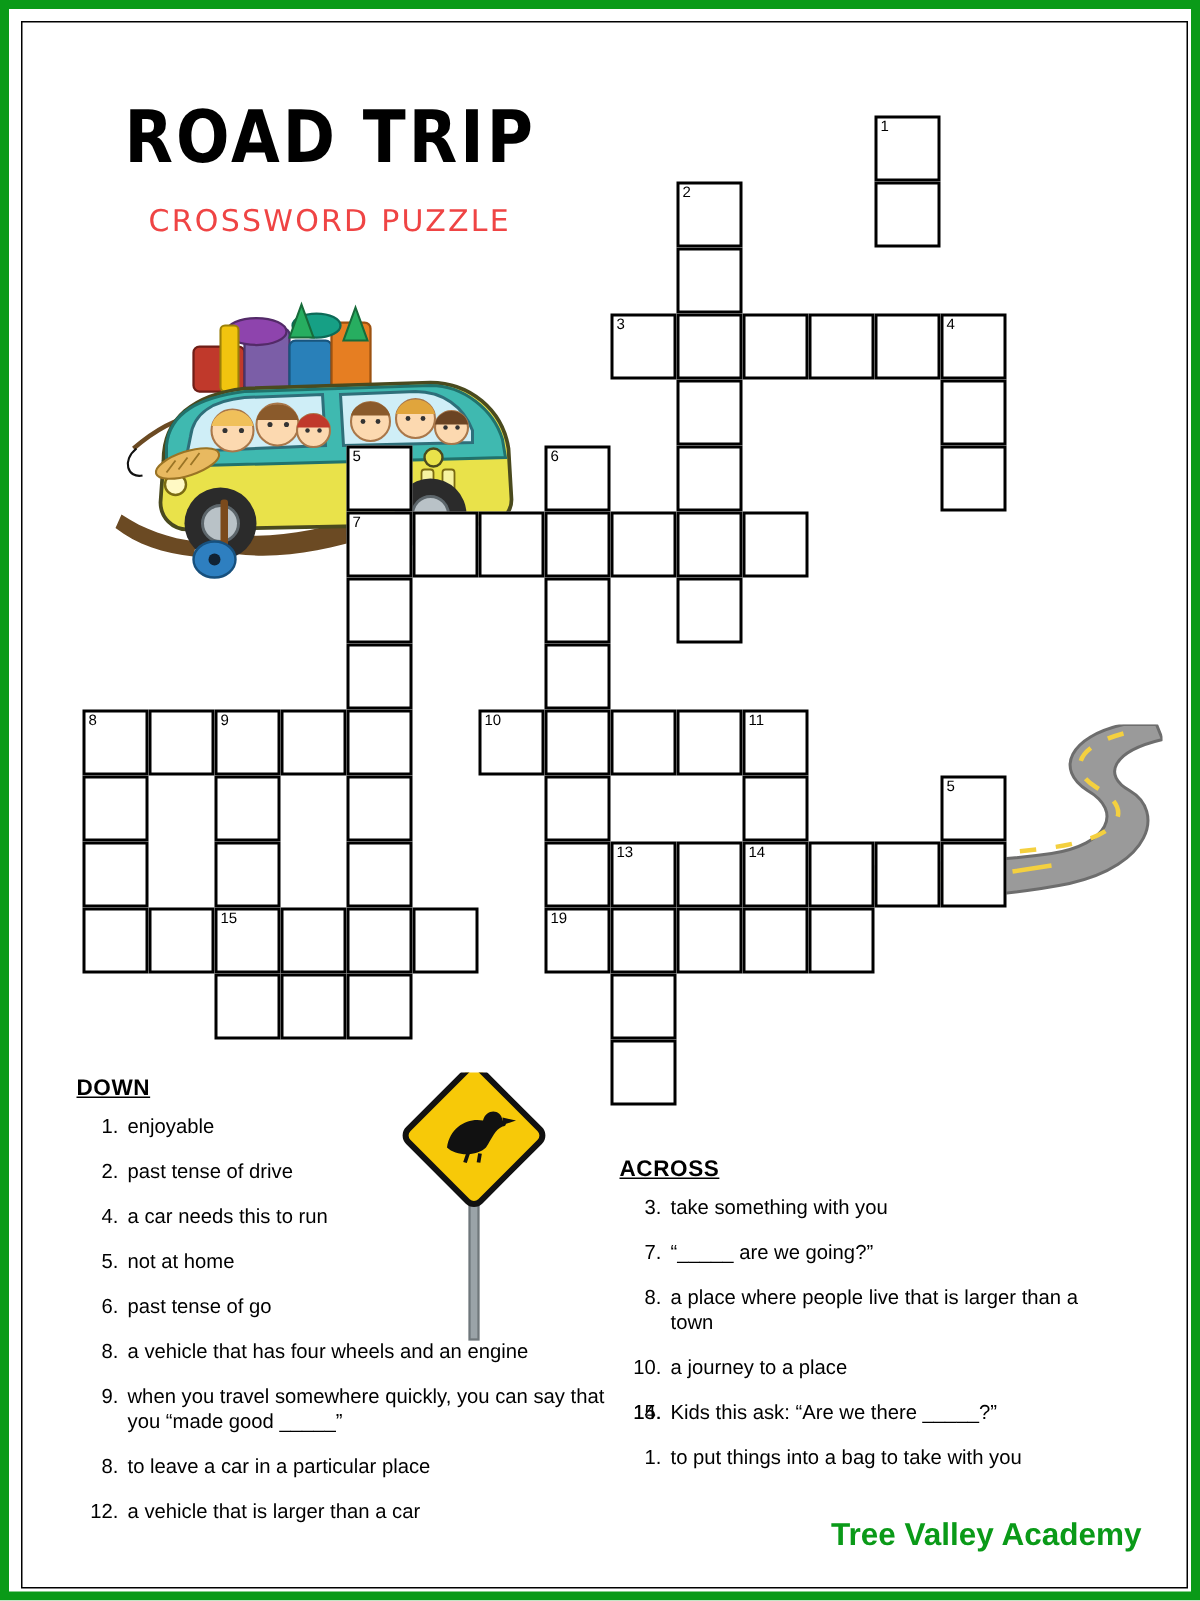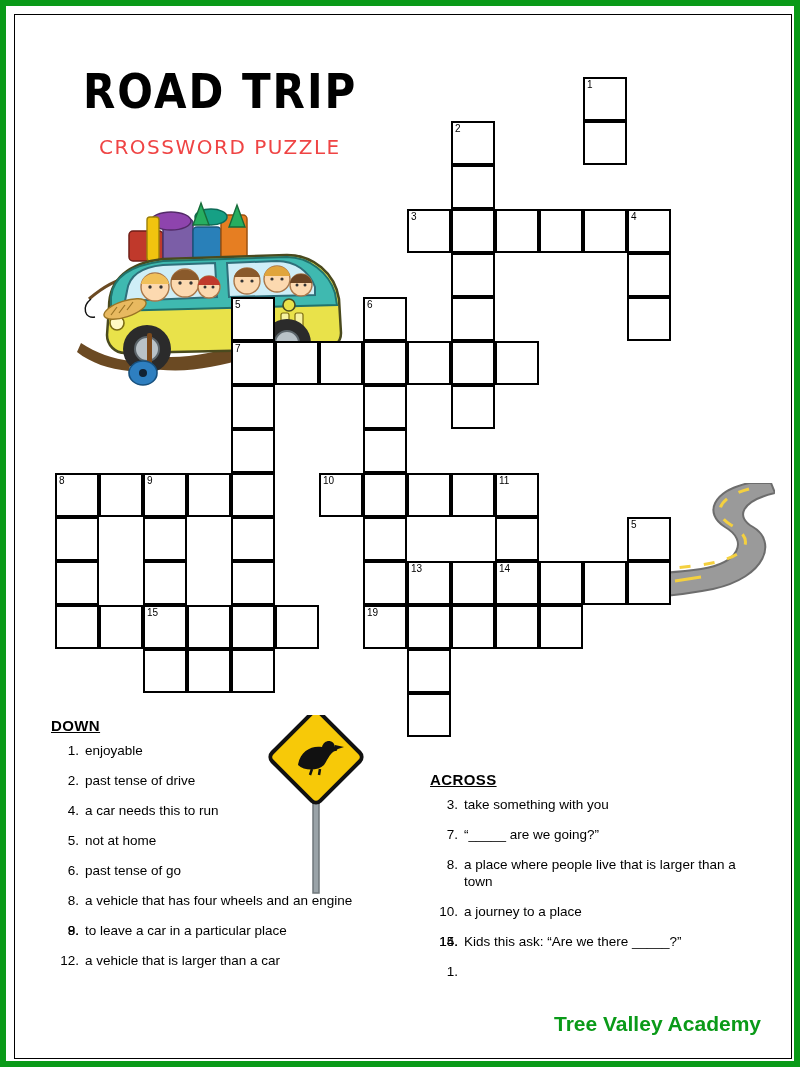--- a/index.html
+++ b/index.html
@@ -102,21 +102,21 @@
     letter-spacing: 0.4px;
     margin: 0 0 8px 0;
   }
   #down-block {
     position: absolute;
     left: 36px; top: 702px;
     width: 360px;
   }
   #across-block {
     position: absolute;
-    left: 415px; top: 756px;
+    left: 398px; top: 756px;
     width: 330px;
   }
   ol.clues {
     list-style: none;
     margin: 0; padding: 0;
   }
   ol.clues li {
     position: relative;
     font-size: 13.5px;
     line-height: 17px;
@@ -361,35 +361,35 @@
 
     <div id="down-block">
       <div class="clue-head">DOWN</div>
       <ol class="clues" id="down-list">
           <li><span class="cn">1.</span><span>enjoyable</span></li>
           <li><span class="cn">2.</span><span>past tense of drive</span></li>
           <li><span class="cn">4.</span><span>a car needs this to run</span></li>
           <li><span class="cn">5.</span><span>not at home</span></li>
           <li><span class="cn">6.</span><span>past tense of go</span></li>
           <li><span class="cn">8.</span><span>a vehicle that has four wheels and an engine</span></li>
-          <li><span class="cn">9.</span></li>
+          <li><span class="cn">9.</span><span>when you travel somewhere quickly, you can say that you “made good _____”</span></li>
           <li><span class="cn">8.</span><span>to leave a car in a particular place</span></li>
           <li><span class="cn">12.</span><span>a vehicle that is larger than a car</span></li>
         </ol>
     </div>
 
     <div id="across-block">
       <div class="clue-head">ACROSS</div>
       <ol class="clues" id="across-list">
           <li><span class="cn">3.</span><span>take something with you</span></li>
           <li><span class="cn">7.</span><span>“_____ are we going?”</span></li>
           <li><span class="cn">8.</span><span>a place where people live that is larger than a town</span></li>
           <li><span class="cn">10.</span><span>a journey to a place</span></li>
           <li><span class="cn">14.</span></li>
           <li><span class="cn">15.</span><span>Kids this ask: “Are we there _____?”</span></li>
-          <li><span class="cn">1.</span></li>
+          <li><span class="cn">1.</span><span>to put things into a bag to take with you</span></li>
         </ol>
     </div>
 
     <div class="brand">Tree Valley Academy</div>
 
   </div>
 </div>
 
 </body></html>

